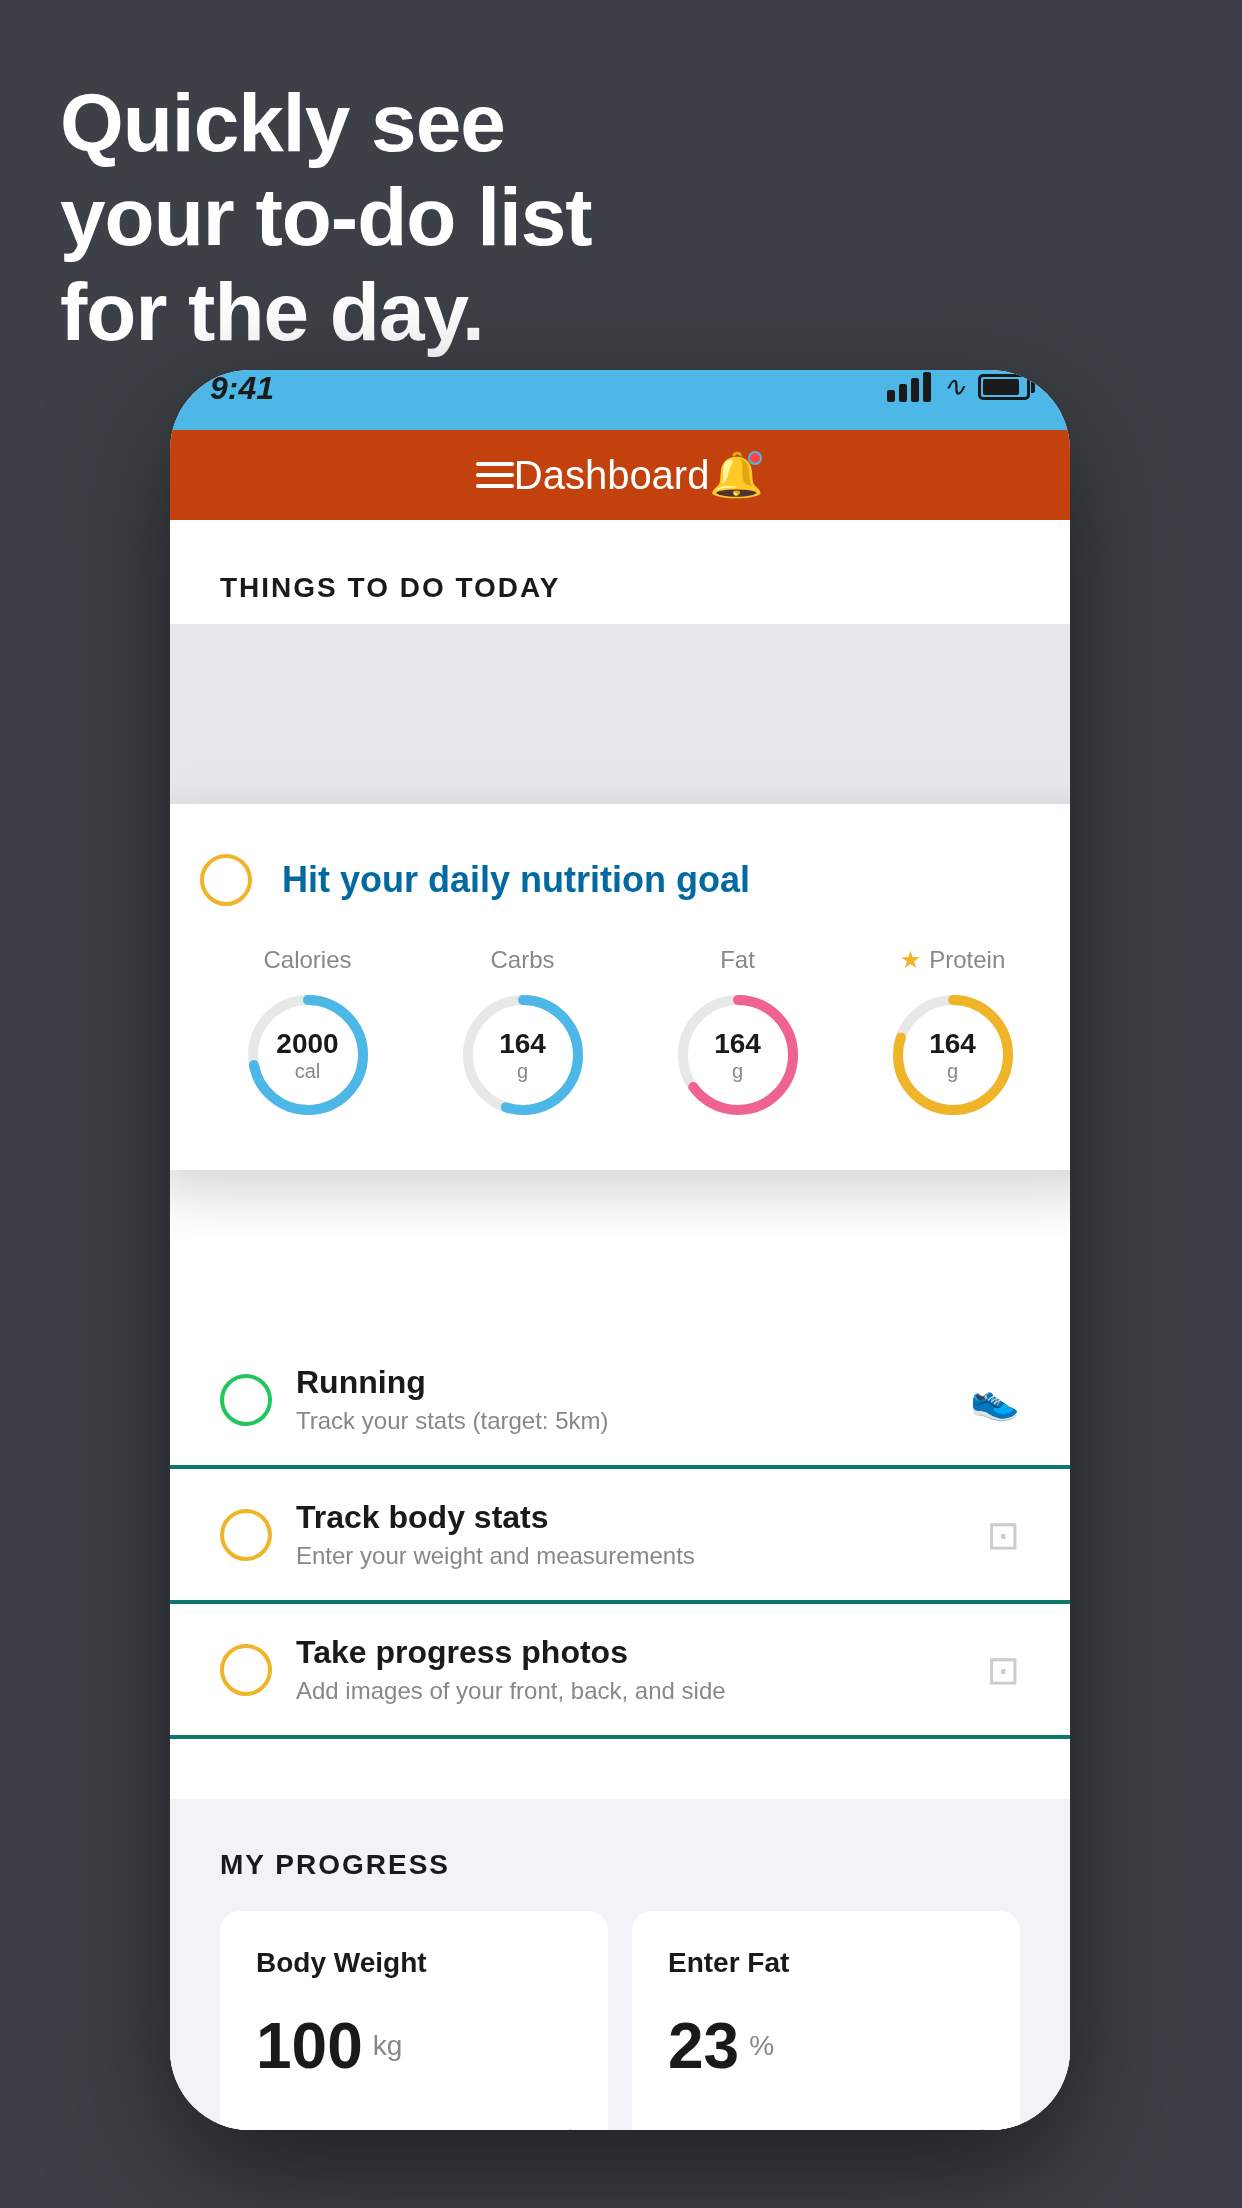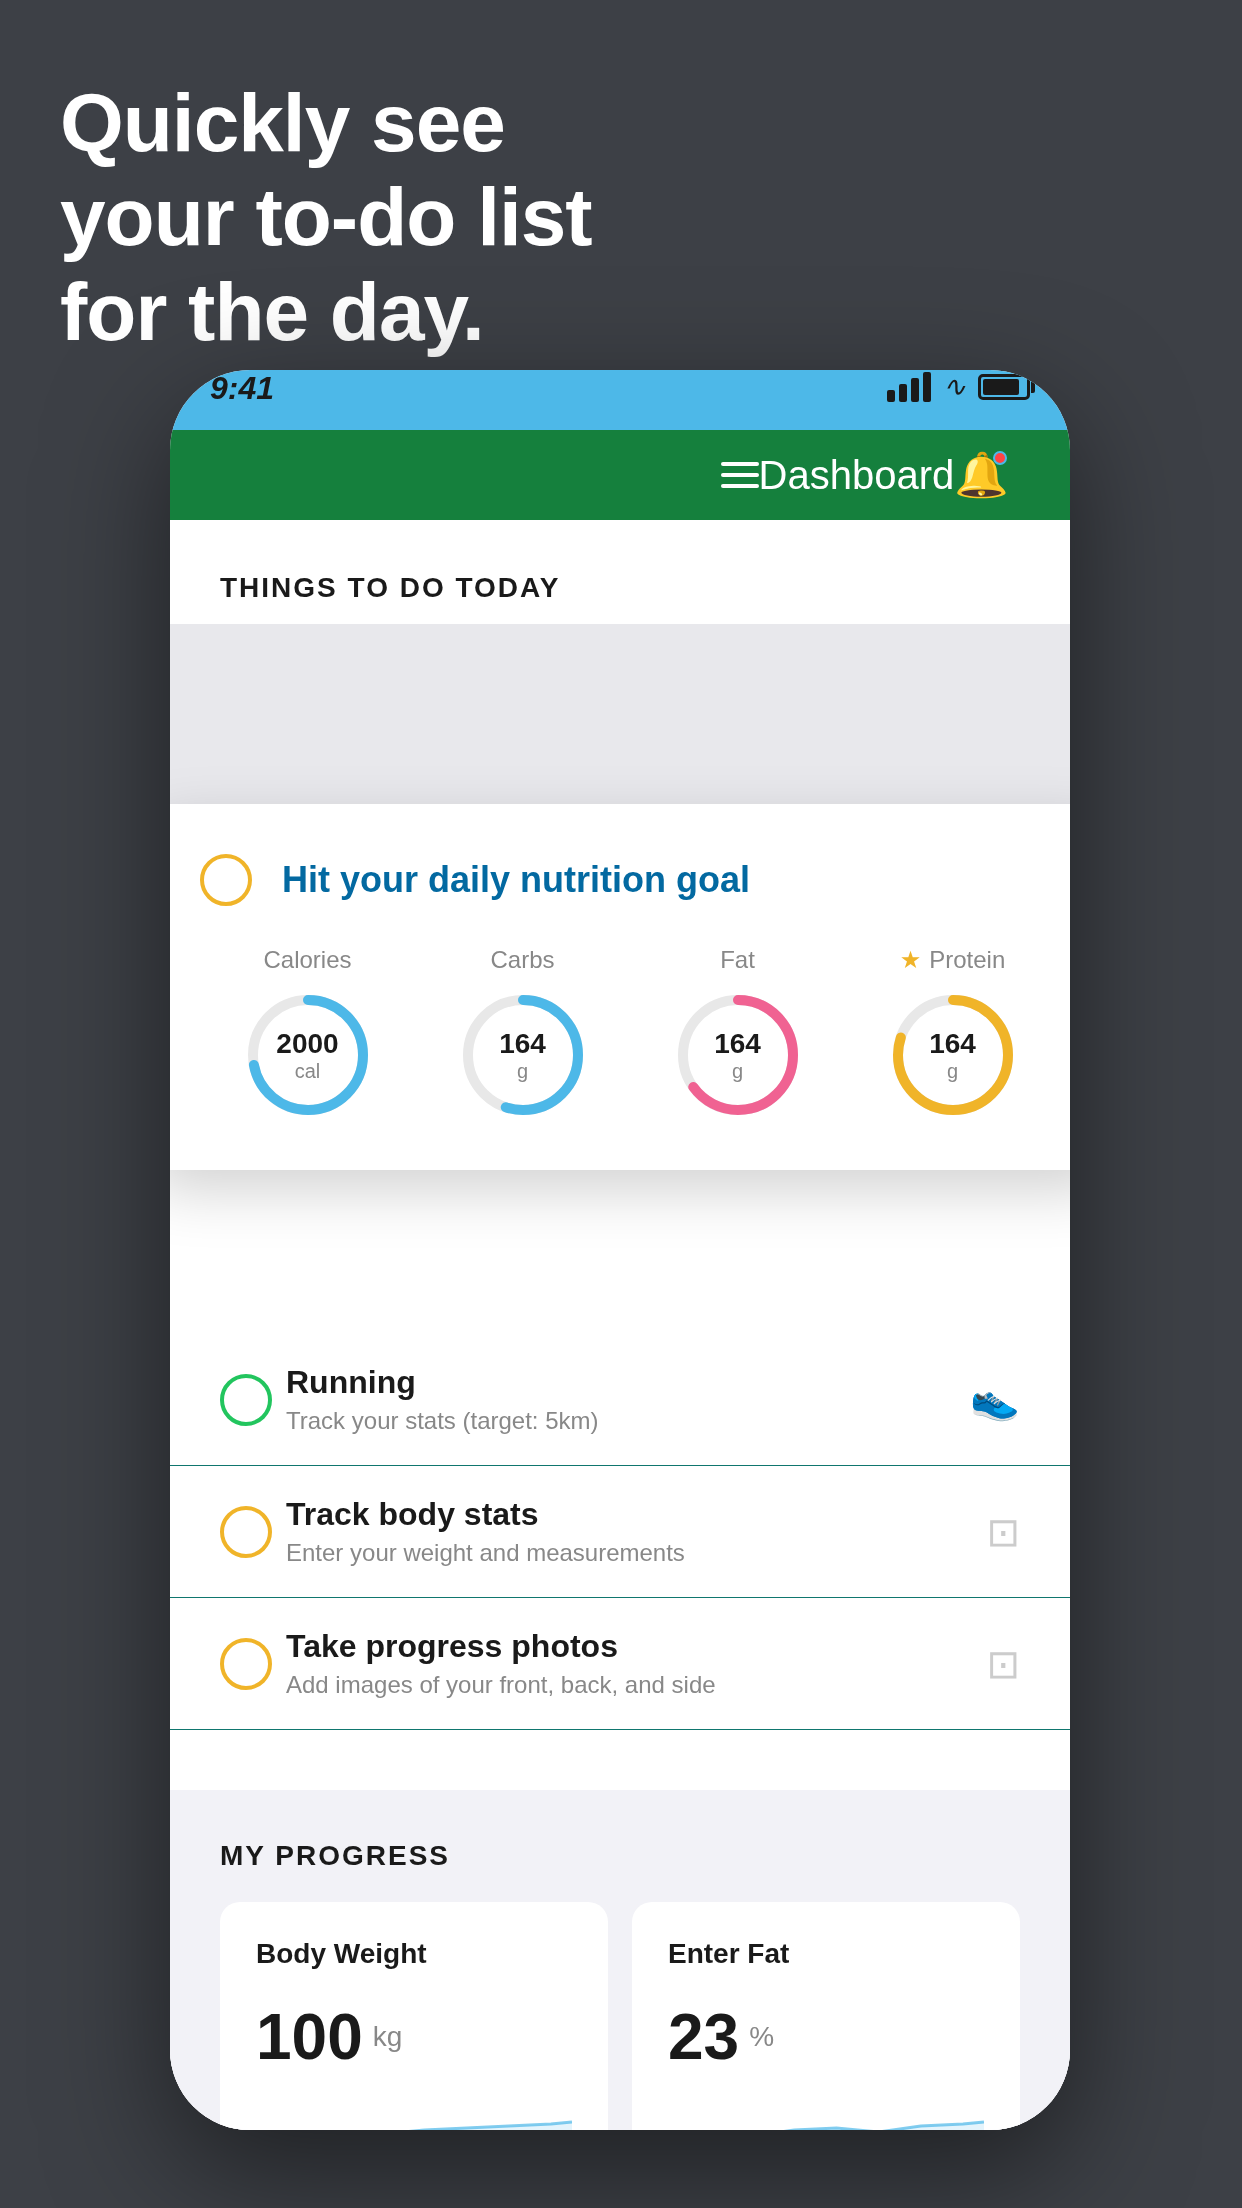--- a/index.html
+++ b/index.html
@@ -98,25 +98,25 @@
     }
     .battery-fill {
       background: #1a1a1a;
       height: 100%;
       width: 85%;
       border-radius: 2px;
     }
 
     
     .nav-bar {
-      background: #15803d;
+      background: #c2410c;
       height: 90px;
       display: flex;
       align-items: center;
-      justify-content: flex-end;
+      justify-content: center;
       padding: 0 61px;
     }
     .hamburger {
       display: flex;
       flex-direction: column;
       gap: 7px;
       cursor: pointer;
     }
     .hamburger span {
       display: block;
@@ -262,22 +262,22 @@
     
     .todo-list {
       background: white;
       position: relative;
       margin-top: 330px;
     }
     .todo-item {
       display: flex;
       align-items: center;
       padding: 30px 50px;
-      border-bottom: 1px solid #0f766e;
-      gap: 14px;
+      border-bottom: 4px solid #0f766e;
+      gap: 24px;
       cursor: pointer;
     }
     .todo-check {
       width: 52px;
       height: 52px;
       border-radius: 50%;
       border: 4px solid #22c55e;
       background: white;
       flex-shrink: 0;
     }

